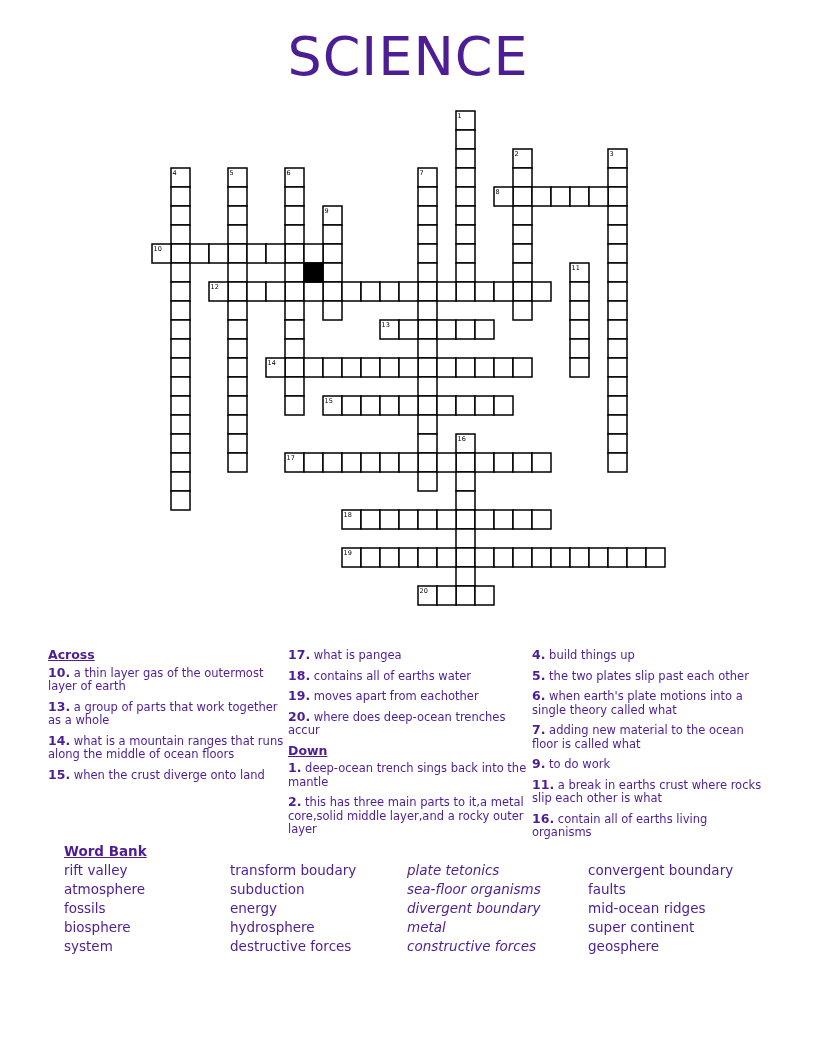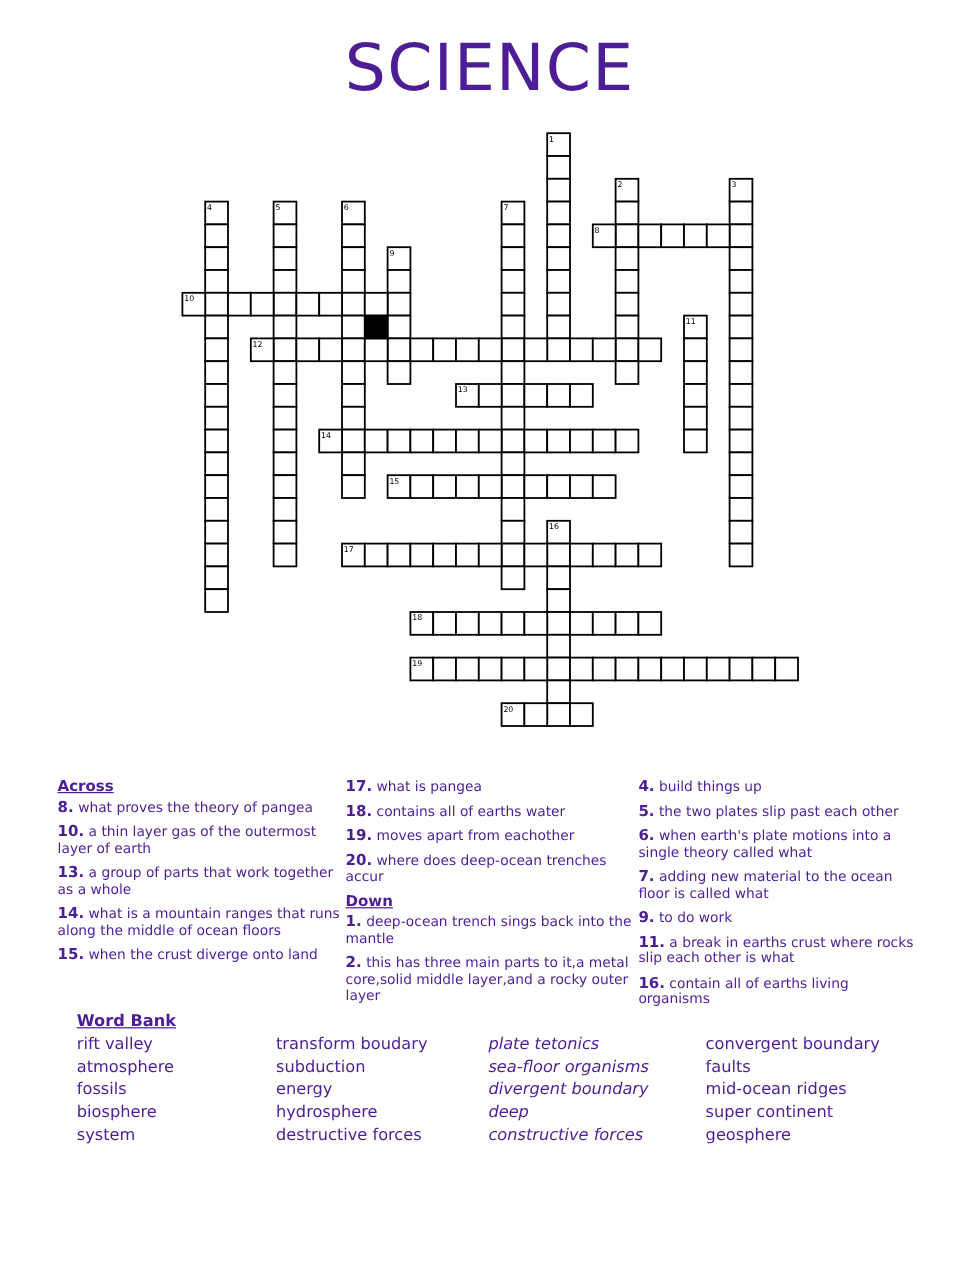--- a/index.html
+++ b/index.html
@@ -304,21 +304,20 @@
         <rect x="496" y="439" width="19" height="19" fill="#ffffff" stroke="#000000" stroke-width="1.5"></rect>
         <rect x="268" y="477" width="19" height="19" fill="#ffffff" stroke="#000000" stroke-width="1.5"></rect>
         <text x="269.5" y="484" font-size="6.5" font-family="&quot;DejaVu Sans&quot;, sans-serif" fill="#000000">20</text>
         <rect x="287" y="477" width="19" height="19" fill="#ffffff" stroke="#000000" stroke-width="1.5"></rect>
         <rect x="325" y="477" width="19" height="19" fill="#ffffff" stroke="#000000" stroke-width="1.5"></rect>
         <rect x="154" y="154" width="19" height="19" fill="#000000" stroke="#000000" stroke-width="1.5"></rect>
       </svg></div>
 
   <div class="clue-col clue-col-0" id="clue-col-0">
       <div class="clue-heading">Across</div>
-      <div class="clue"><span class="cnum">8.</span> what proves the theory of pangea</div>
       <div class="clue"><span class="cnum">10.</span> a thin layer gas of the outermost layer of earth</div>
       <div class="clue"><span class="cnum">13.</span> a group of parts that work together as a whole</div>
       <div class="clue"><span class="cnum">14.</span> what is a mountain ranges that runs along the middle of ocean floors</div>
       <div class="clue"><span class="cnum">15.</span> when the crust diverge onto land</div>
     </div>
   <div class="clue-col clue-col-1" id="clue-col-1">
       <div class="clue"><span class="cnum">17.</span> what is pangea</div>
       <div class="clue"><span class="cnum">18.</span> contains all of earths water</div>
       <div class="clue"><span class="cnum">19.</span> moves apart from eachother</div>
       <div class="clue"><span class="cnum">20.</span> where does deep-ocean trenches accur</div>
@@ -348,21 +347,21 @@
       <div class="wb-word">transform boudary</div>
       <div class="wb-word">subduction</div>
       <div class="wb-word">energy</div>
       <div class="wb-word">hydrosphere</div>
       <div class="wb-word">destructive forces</div>
     </div>
   <div class="wb-col wb-col-2" id="wb-col-2">
       <div class="wb-word">plate tetonics</div>
       <div class="wb-word">sea-floor organisms</div>
       <div class="wb-word">divergent boundary</div>
-      <div class="wb-word">deep</div>
+      <div class="wb-word">metal</div>
       <div class="wb-word">constructive forces</div>
     </div>
   <div class="wb-col wb-col-3" id="wb-col-3">
       <div class="wb-word">convergent boundary</div>
       <div class="wb-word">faults</div>
       <div class="wb-word">mid-ocean ridges</div>
       <div class="wb-word">super continent</div>
       <div class="wb-word">geosphere</div>
     </div>
 

